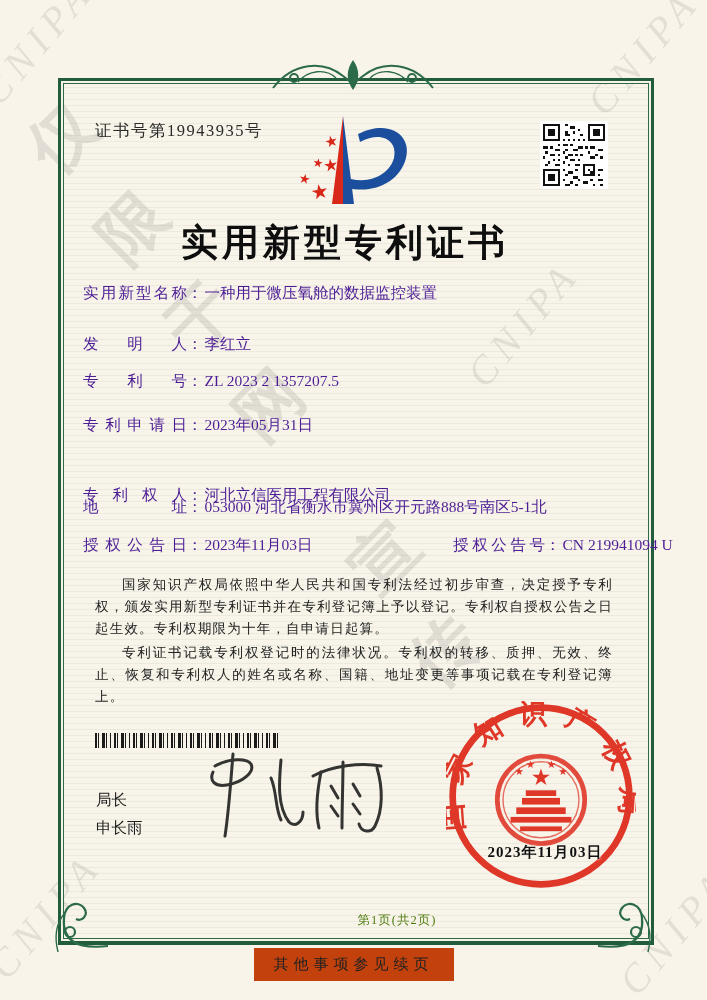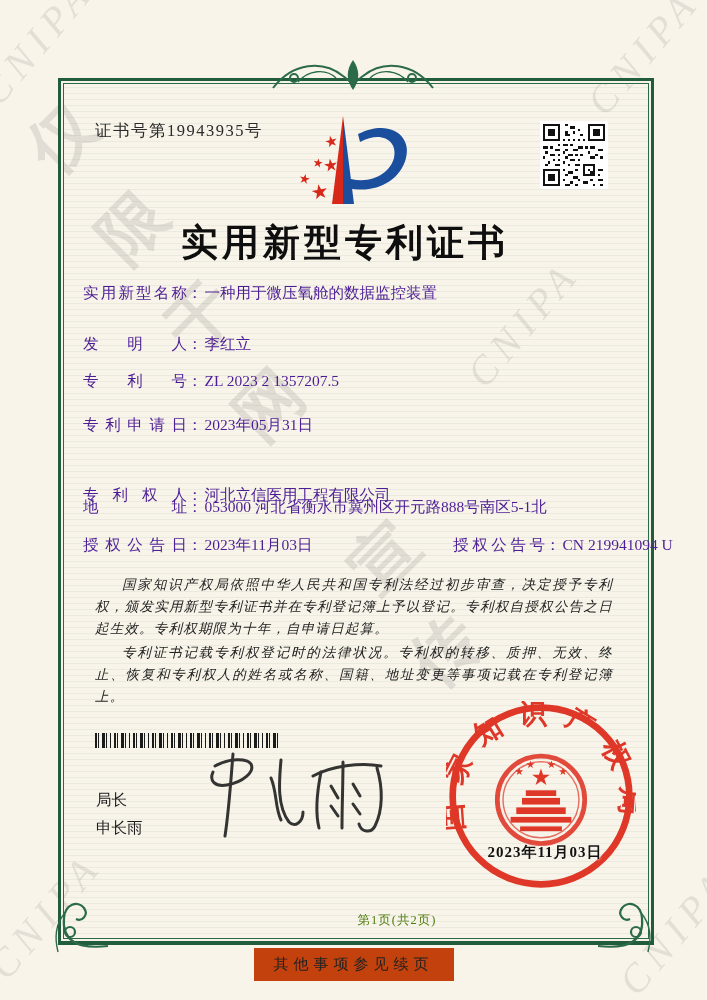--- a/index.html
+++ b/index.html
@@ -29,21 +29,21 @@
     font-size:37px;font-weight:bold;letter-spacing:4px;color:#0e0e0e;}
   
   .field{position:absolute;left:83px;z-index:4;font-size:15.5px;color:#4c1d95;white-space:nowrap;}
   .flabel{display:inline-block;width:104px;text-align:justify;text-align-last:justify;vertical-align:bottom;}
   .flabel2{display:inline-block;width:92px;text-align:justify;text-align-last:justify;vertical-align:bottom;}
   .colon{display:inline-block;margin-right:2px;}
   .grant-no-group{position:absolute;left:370px;top:0;}
   
   .paras{position:absolute;left:95px;top:574px;width:518px;z-index:4;
     font-size:13.5px;line-height:22px;letter-spacing:1.2px;color:#222;
-    font-style:italic;text-align:justify;}
+    text-align:justify;}
   .paras p{margin:0 0 2px 0;text-indent:2em;}
   
   .barcode{position:absolute;left:95px;top:733px;width:186px;height:15px;z-index:4;
     background:repeating-linear-gradient(90deg,
       #1b1b1b 0 2px, rgba(0,0,0,0) 2px 3px,
       #1b1b1b 3px 4px, rgba(0,0,0,0) 4px 7px,
       #1b1b1b 7px 10px, rgba(0,0,0,0) 10px 11px,
       #1b1b1b 11px 12px, rgba(0,0,0,0) 12px 15px,
       #1b1b1b 15px 16px, rgba(0,0,0,0) 16px 19px);}
   .director{position:absolute;left:96px;top:786px;z-index:4;

